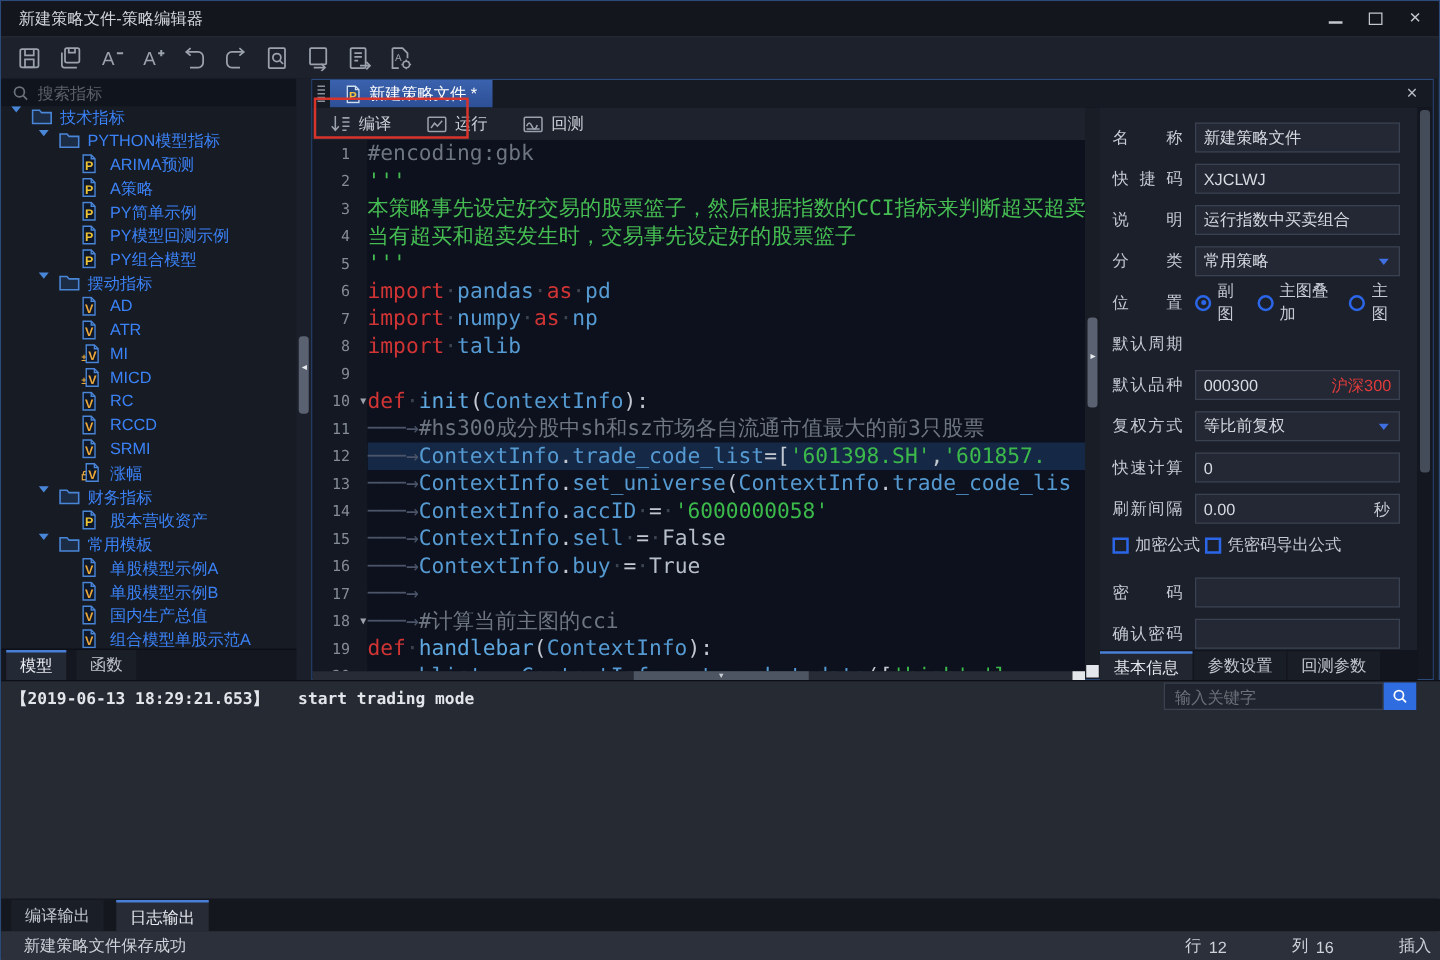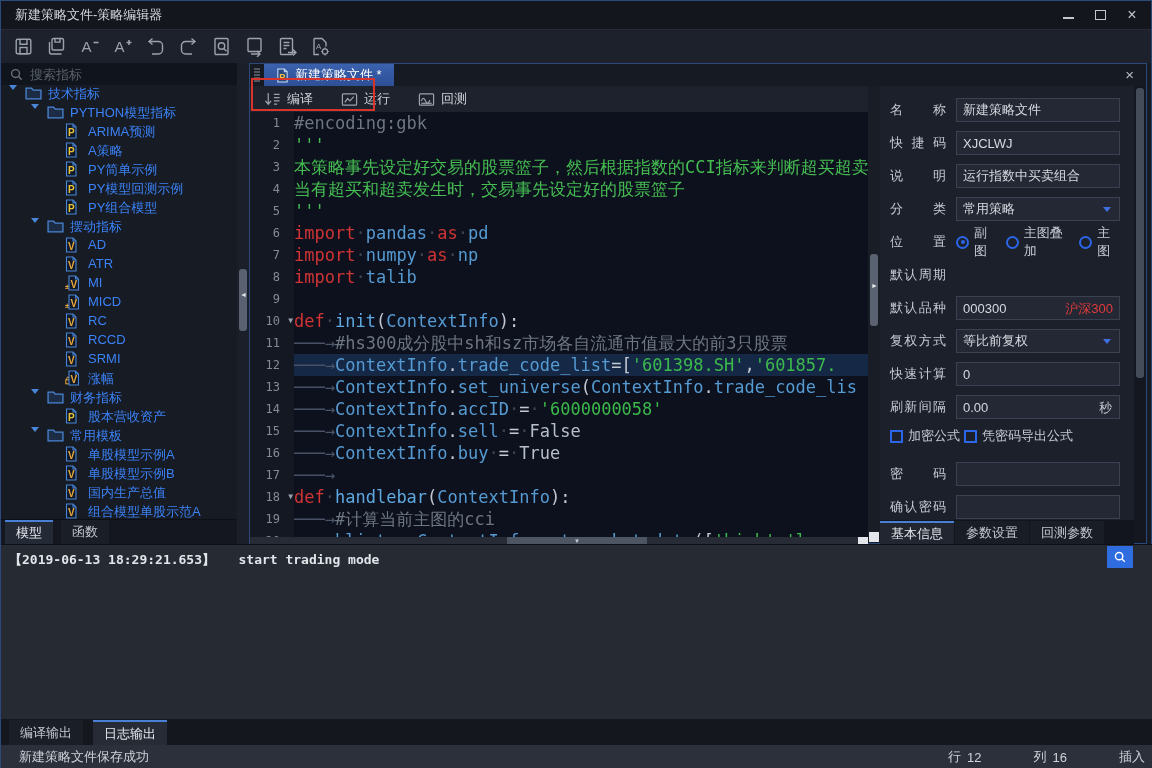--- a/index.html
+++ b/index.html
@@ -590,22 +590,22 @@
         <div class="code-line"><span class="tk-kw">import</span><span class="tk-ws">·</span><span class="tk-id">talib</span></div>
         <div class="code-line"></div>
         <div class="code-line"><span class="tk-kw">def</span><span class="tk-ws">·</span><span class="tk-fn">init</span><span class="tk-pu">(</span><span class="tk-id">ContextInfo</span><span class="tk-pu">)</span><span class="tk-pu">:</span></div>
         <div class="code-line"><span class="tk-tab">───→</span><span class="tk-cg">#hs300成分股中sh和sz市场各自流通市值最大的前3只股票</span></div>
         <div class="code-line hl"><span class="tk-tab">───→</span><span class="tk-id">ContextInfo</span><span class="tk-pu">.</span><span class="tk-id">trade_code_list</span><span class="tk-pu">=[</span><span class="tk-st">'601398.SH'</span><span class="tk-pu">,</span><span class="tk-st">'601857.</span></div>
         <div class="code-line"><span class="tk-tab">───→</span><span class="tk-id">ContextInfo</span><span class="tk-pu">.</span><span class="tk-id">set_universe</span><span class="tk-pu">(</span><span class="tk-id">ContextInfo</span><span class="tk-pu">.</span><span class="tk-id">trade_code_lis</span></div>
         <div class="code-line"><span class="tk-tab">───→</span><span class="tk-id">ContextInfo</span><span class="tk-pu">.</span><span class="tk-id">accID</span><span class="tk-ws">·</span><span class="tk-pu">=</span><span class="tk-ws">·</span><span class="tk-st">'6000000058'</span></div>
         <div class="code-line"><span class="tk-tab">───→</span><span class="tk-id">ContextInfo</span><span class="tk-pu">.</span><span class="tk-id">sell</span><span class="tk-ws">·</span><span class="tk-pu">=</span><span class="tk-ws">·</span><span class="tk-lit">False</span></div>
         <div class="code-line"><span class="tk-tab">───→</span><span class="tk-id">ContextInfo</span><span class="tk-pu">.</span><span class="tk-id">buy</span><span class="tk-ws">·</span><span class="tk-pu">=</span><span class="tk-ws">·</span><span class="tk-lit">True</span></div>
         <div class="code-line"><span class="tk-tab">───→</span></div>
+        <div class="code-line"><span class="tk-tab">───→</span><span class="tk-cg">#计算当前主图的cci</span></div>
         <div class="code-line"><span class="tk-kw">def</span><span class="tk-ws">·</span><span class="tk-fn">handlebar</span><span class="tk-pu">(</span><span class="tk-id">ContextInfo</span><span class="tk-pu">)</span><span class="tk-pu">:</span></div>
-        <div class="code-line"><span class="tk-tab">───→</span><span class="tk-cg">#计算当前主图的cci</span></div>
         <div class="code-line"><span class="tk-tab">───→</span><span class="tk-id">hlist</span><span class="tk-ws">·</span><span class="tk-pu">=</span><span class="tk-ws">·</span><span class="tk-id">ContextInfo</span><span class="tk-pu">.</span><span class="tk-id">get_market_data</span><span class="tk-pu">([</span><span class="tk-st">'high'</span><span class="tk-pu">,</span><span class="tk-st">'l</span></div>
       </div>
     <div id="ed-hscroll">
       <div id="ed-hthumb">▼</div>
       <div id="ed-hcorner"></div>
     </div>
     <div id="vsplit">
       <div id="vs-thumb"></div>
       <div id="vs-arrow">►</div>
       <div id="vs-corner"></div>
@@ -697,20 +697,21 @@
         <div class="ptab">回测参数</div>
       </div>
     <div id="insp-scroll">
       <div id="insp-thumb"></div>
     </div>
   </div>
 
   <div id="log">
     <div id="log-entry">【2019-06-13 18:29:21.653】   start trading mode</div>
     <div id="log-search">
+      <input placeholder="输入关键字" style="">
       <div id="log-search-btn">
         <svg viewBox="0 0 16 16">
             <g fill="none" stroke="#ffffff" stroke-width="1.6">
               <circle cx="7" cy="7" r="4.2"></circle>
               <path d="M10.2 10.2l3.3 3.3"></path>
             </g>
           </svg>
       </div>
     </div>
   </div>

